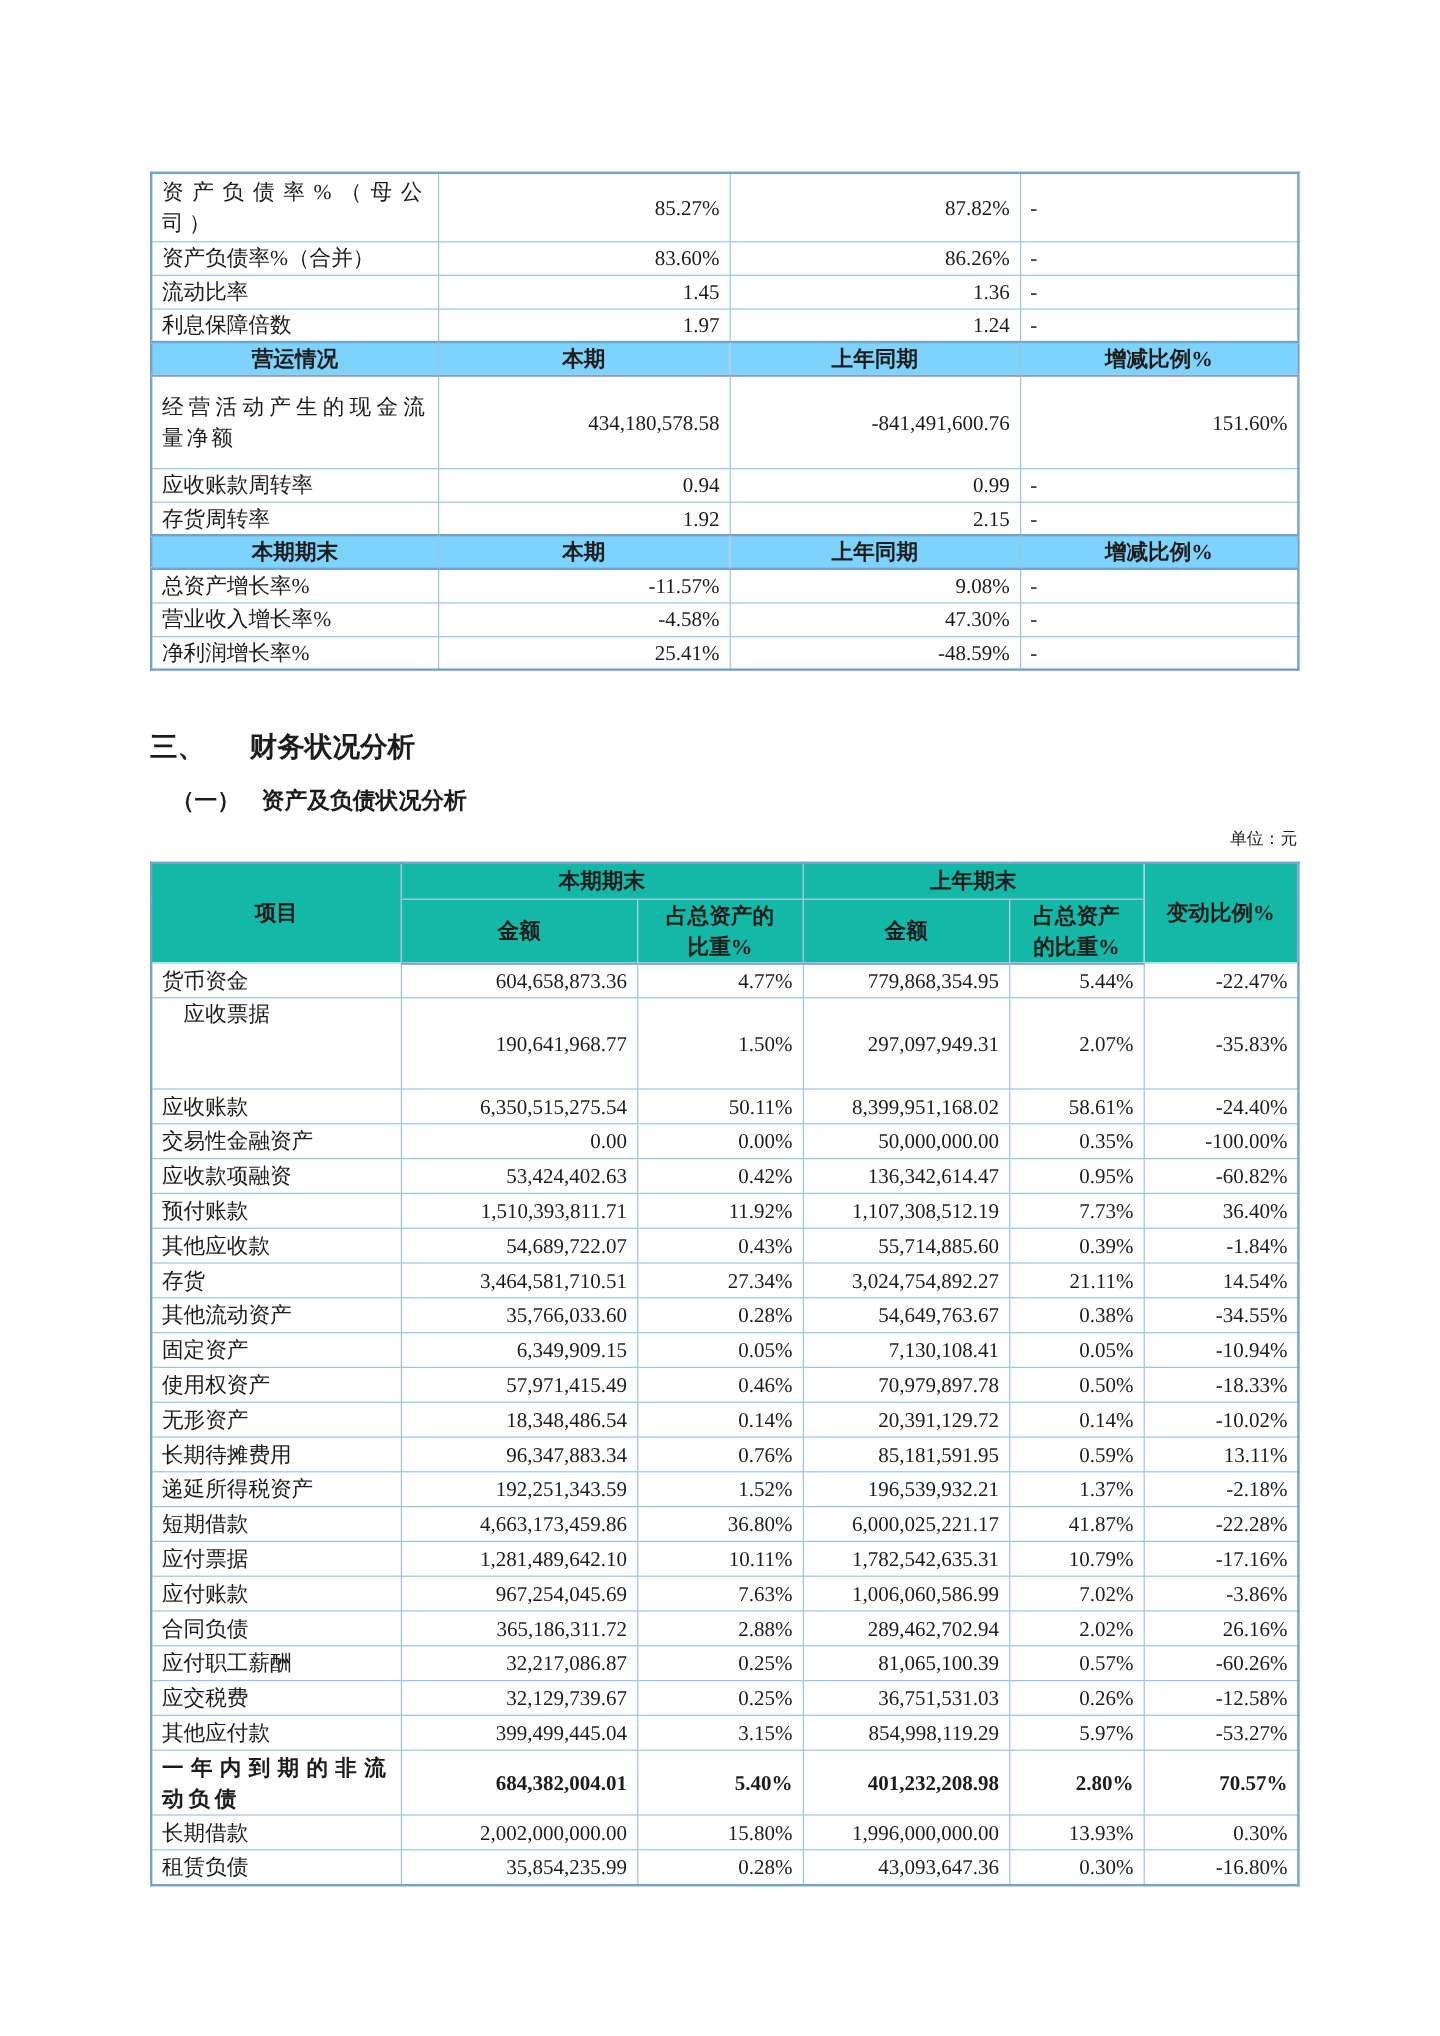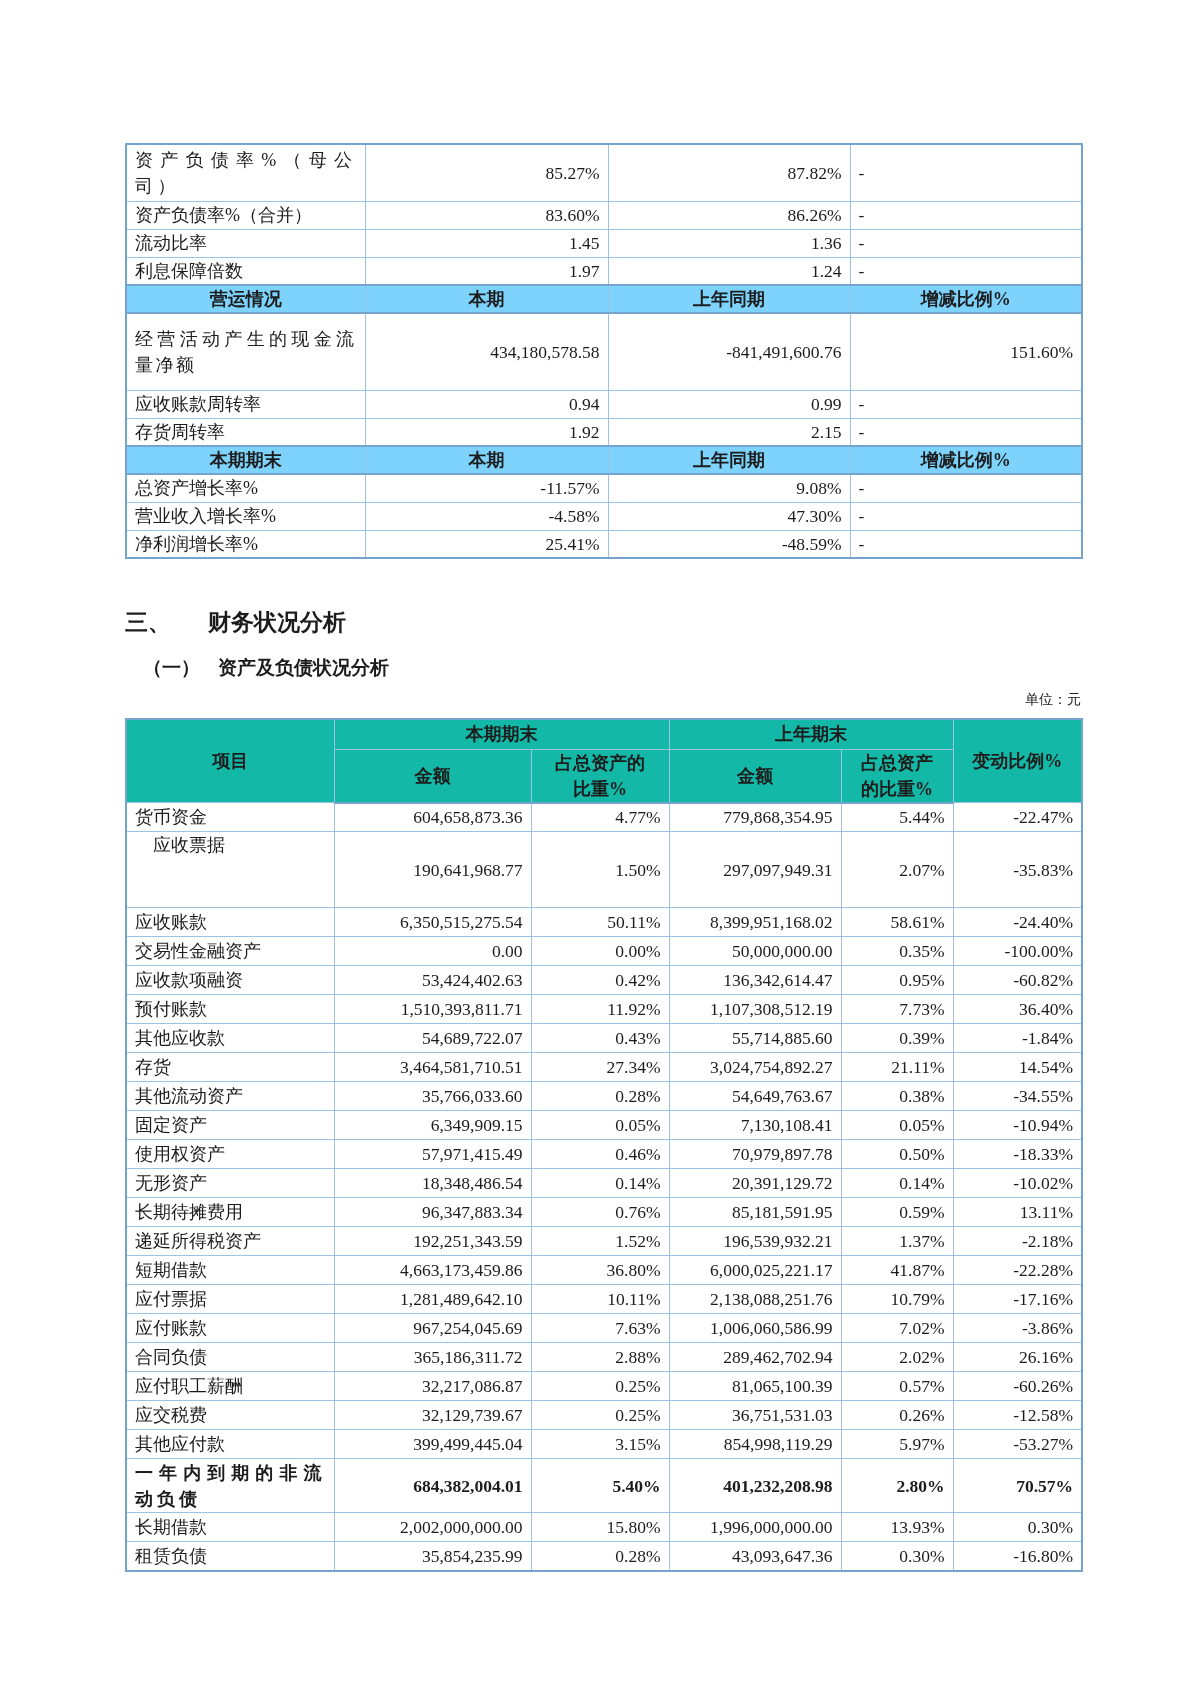--- a/index.html
+++ b/index.html
@@ -356,21 +356,21 @@
             <td class="num">4,663,173,459.86</td>
             <td class="num">36.80%</td>
             <td class="num">6,000,025,221.17</td>
             <td class="num">41.87%</td>
             <td class="num">-22.28%</td>
           </tr>
           <tr>
             <td class="label">应付票据</td>
             <td class="num">1,281,489,642.10</td>
             <td class="num">10.11%</td>
-            <td class="num">2,138,088,251.76</td>
+            <td class="num">1,782,542,635.31</td>
             <td class="num">10.79%</td>
             <td class="num">-17.16%</td>
           </tr>
           <tr>
             <td class="label">应付账款</td>
             <td class="num">967,254,045.69</td>
             <td class="num">7.63%</td>
             <td class="num">1,006,060,586.99</td>
             <td class="num">7.02%</td>
             <td class="num">-3.86%</td>

